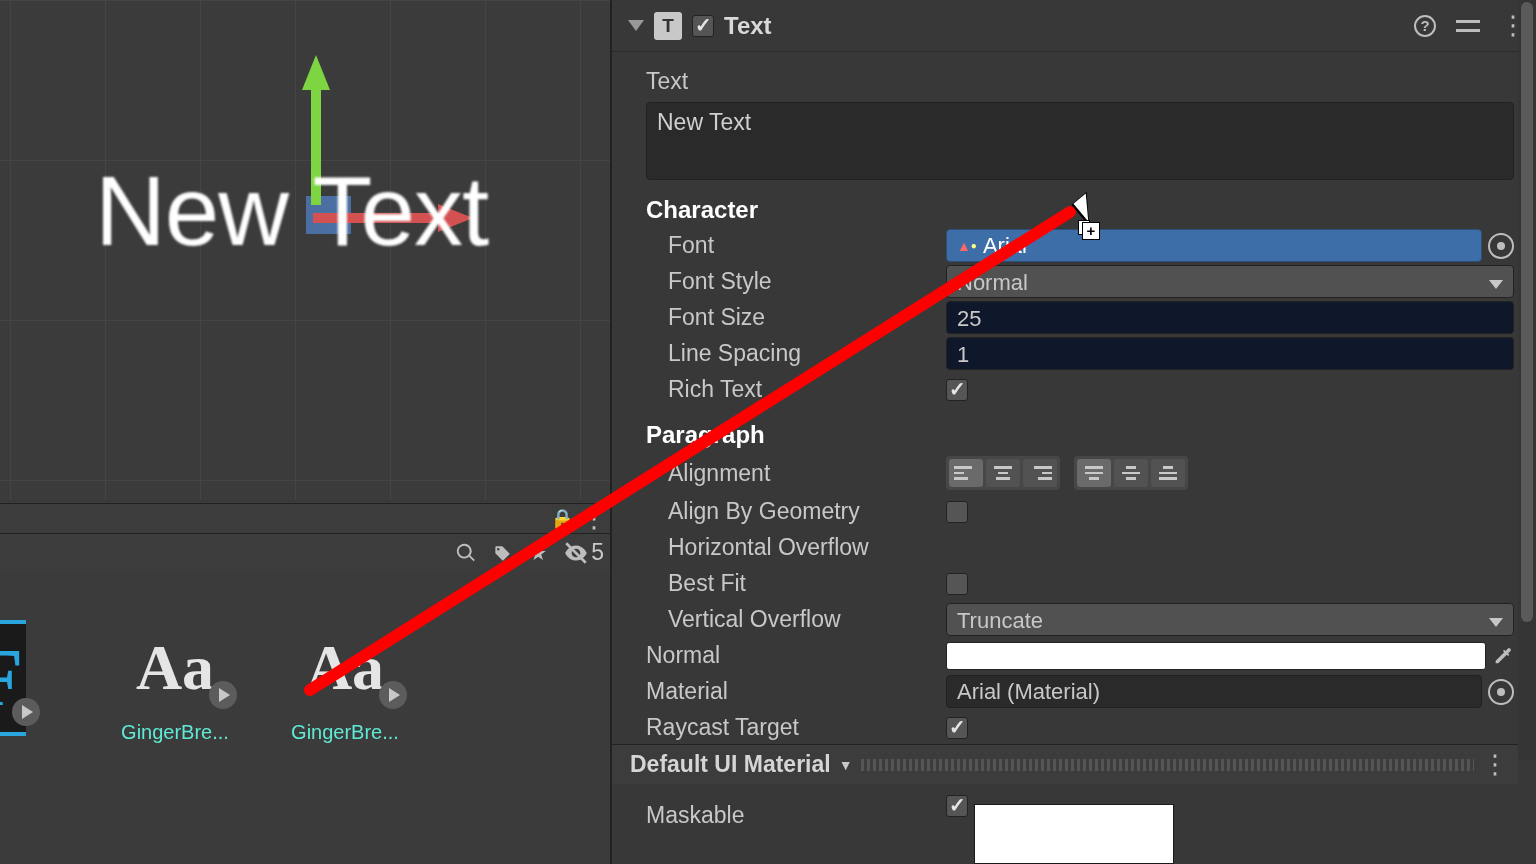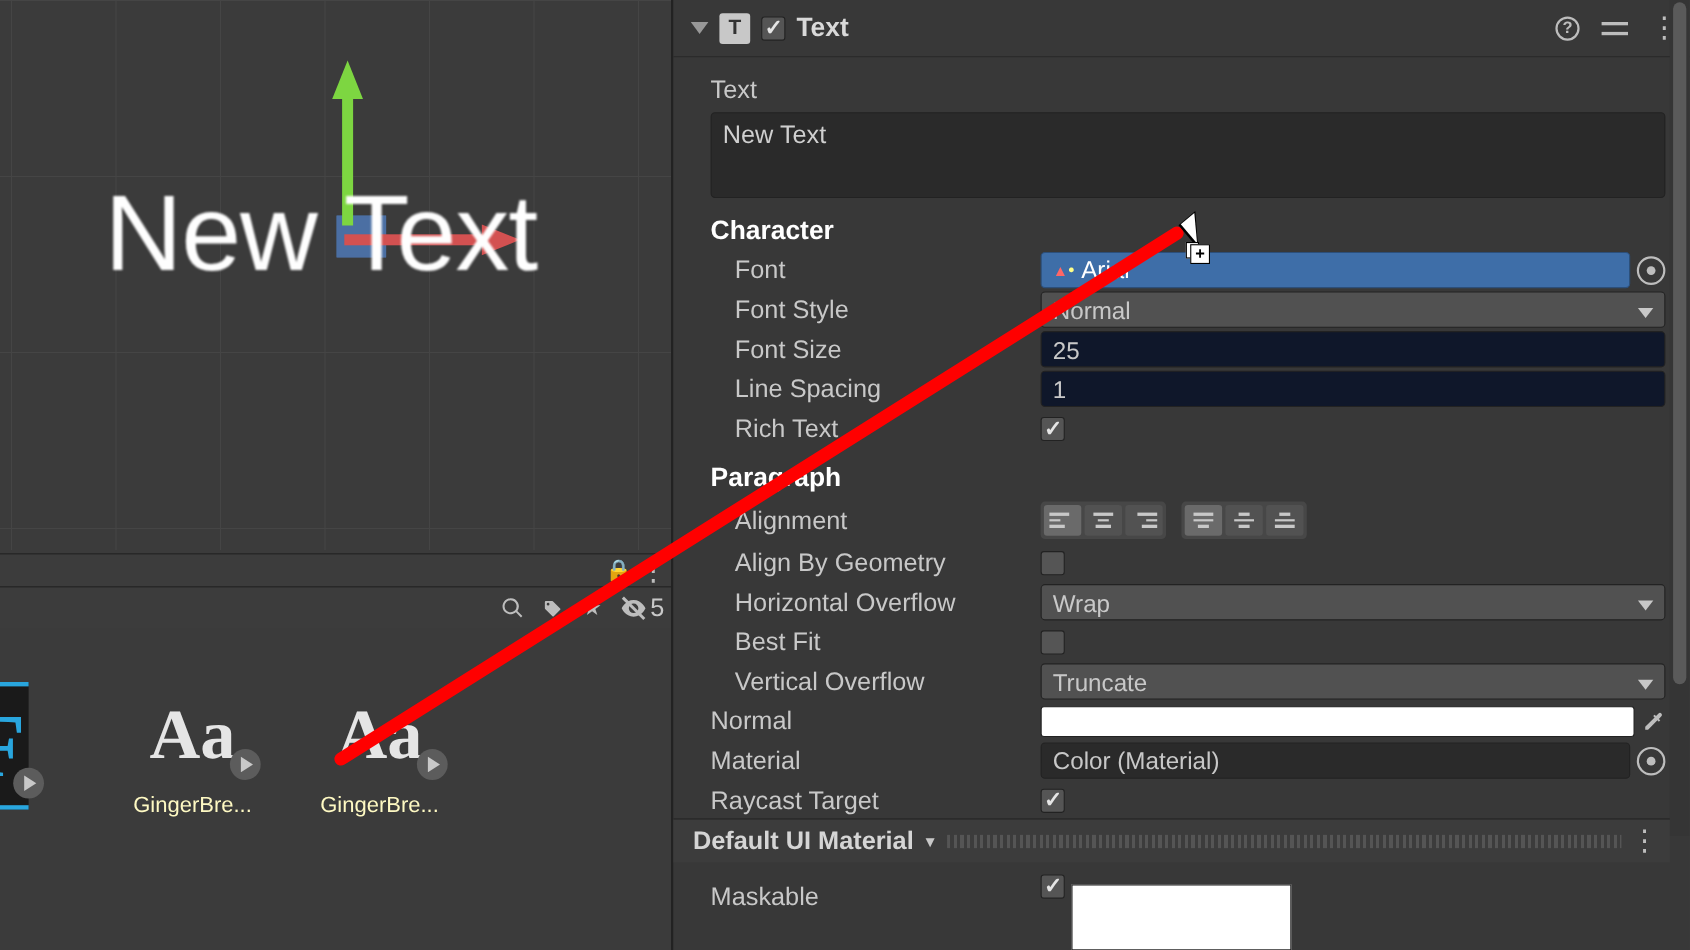--- a/index.html
+++ b/index.html
@@ -170,21 +170,21 @@
   .play-overlay::after{
     content:"";
     width:0;height:0;
     border-top:7px solid transparent;
     border-bottom:7px solid transparent;
     border-left:11px solid #c8c8c8;
     margin-left:3px;
   }
   .asset-label {
     font-size: 20px;
-    color:#fef9c3;
+    color:#5eead4;
     white-space:nowrap;
     overflow:hidden;
     text-overflow:ellipsis;
     max-width:130px;
   }
   
   .inspector {
     position: absolute;
     left: 610px; top: 0;
     right: 0; height: 864px;
@@ -633,23 +633,20 @@
 
     <div class="row">
       <div class="row-label">Align By Geometry</div>
       <div class="row-field">
           <div class="checkbox"></div>
         </div>
     </div>
 
     <div class="row">
       <div class="row-label">Horizontal Overflow</div>
-      <div class="row-field">
-          <div class="drop-input"><span>Wrap</span></div>
-        </div>
     </div>
 
     <div class="row">
       <div class="row-label">Best Fit</div>
       <div class="row-field">
           <div class="checkbox"></div>
         </div>
     </div>
 
     <div class="row">
@@ -668,21 +665,21 @@
               <path fill="#bdbdbd" d="M20 4a2 2 0 00-2.8 0l-2.5 2.5-1.4-1.4-1.4 1.4 1.4 1.4L4 17.2V20h2.8l9.3-9.3 1.4 1.4 1.4-1.4-1.4-1.4 2.5-2.5A2 2 0 0020 4z"></path>
             </svg>
         </div>
       </div>
     </div>
 
     <div class="row">
       <div class="row-label" style="padding-left:0;">Material</div>
       <div class="row-field">
         <div class="obj-field">
-          <span>Color (Material)</span>
+          <span>Arial (Material)</span>
         </div>
         <div class="obj-picker"></div>
       </div>
     </div>
 
     <div class="row">
       <div class="row-label" style="padding-left:0;">Raycast Target</div>
       <div class="row-field">
           <div class="checkbox checked"></div>
         </div>

